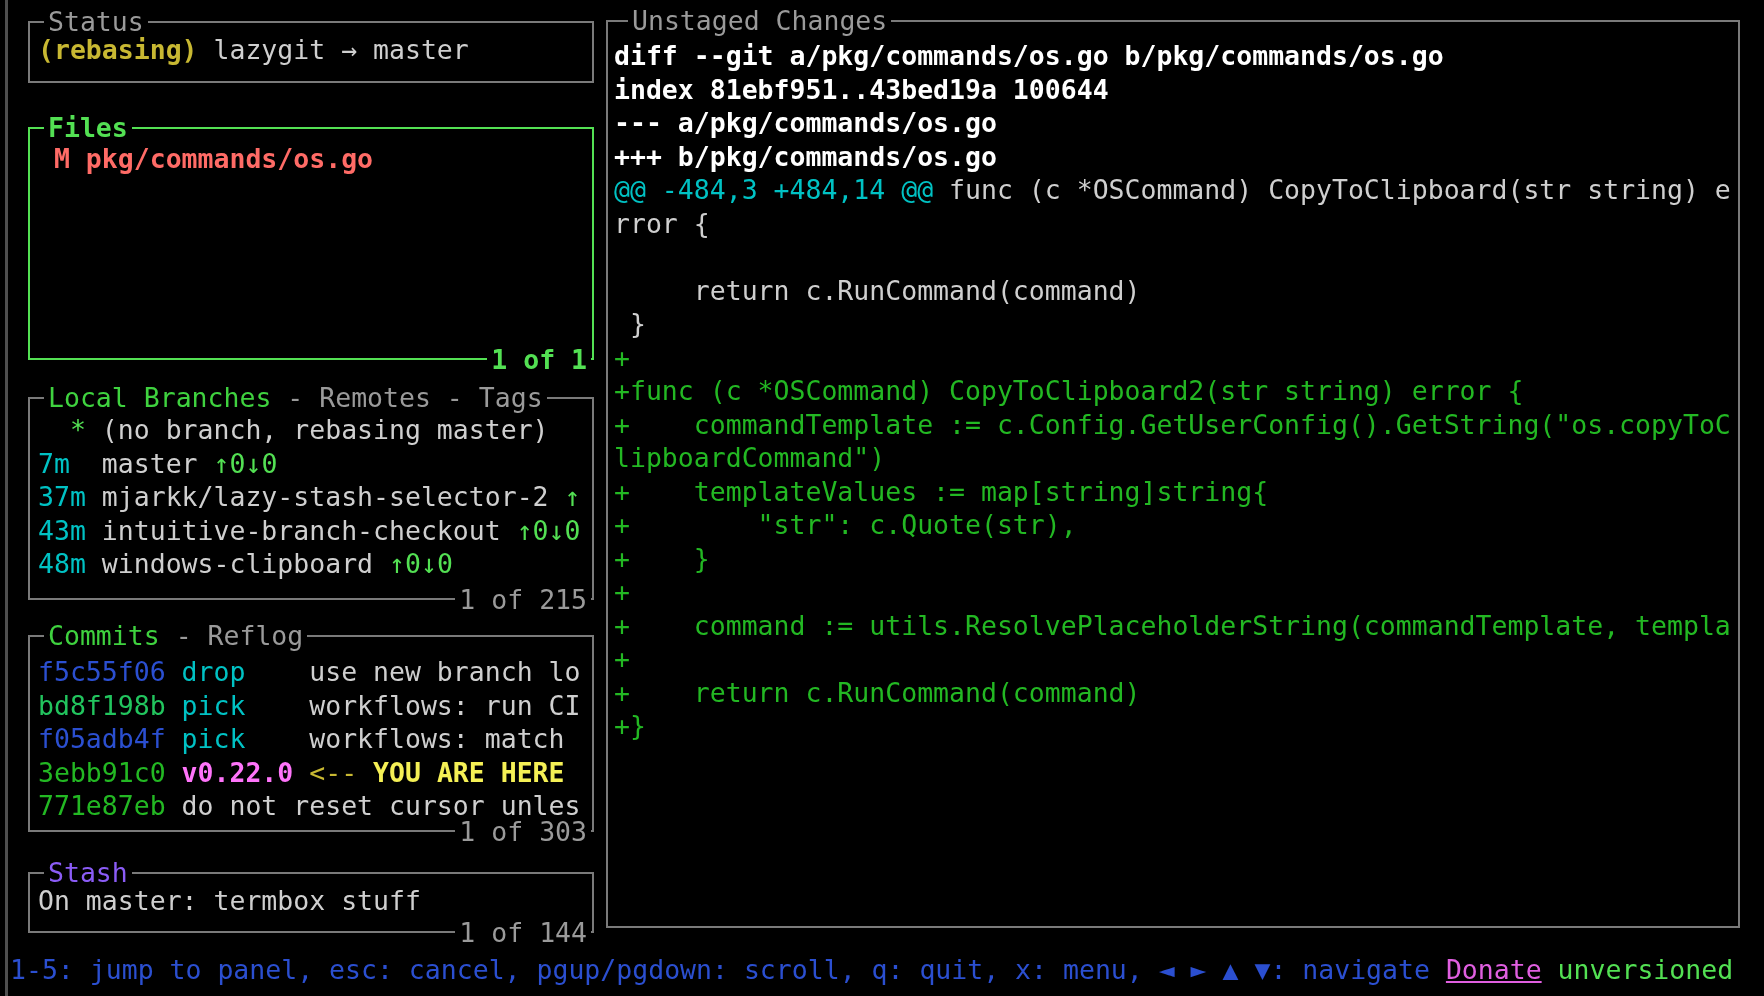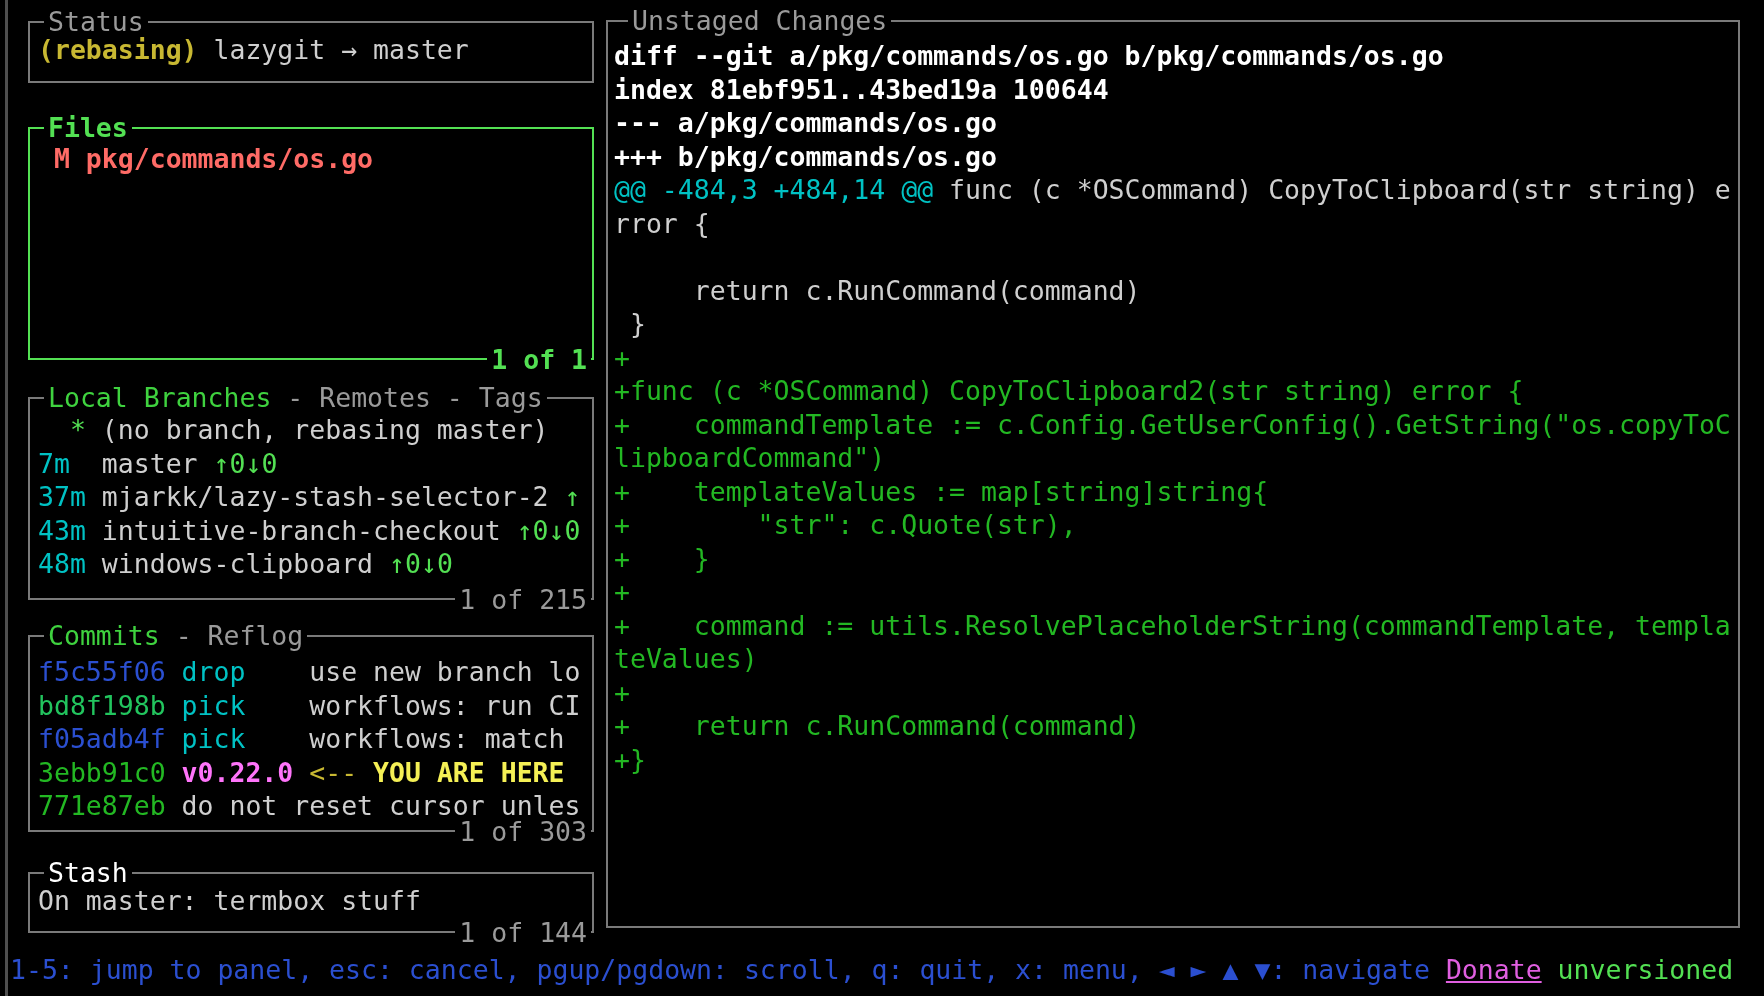--- a/index.html
+++ b/index.html
@@ -56,21 +56,21 @@
         <div class="row"><span style="color: rgb(43, 79, 208);">f5c55f06 </span><span style="color: rgb(0, 194, 196);">drop</span><span style="color: rgb(207, 207, 207);">    use new branch lo</span></div>
         <div class="row"><span style="color: #22c55e;">bd8f198b </span><span style="color: rgb(0, 194, 196);">pick</span><span style="color: rgb(207, 207, 207);">    workflows: run CI</span></div>
         <div class="row"><span style="color: rgb(43, 79, 208);">f05adb4f </span><span style="color: rgb(0, 194, 196);">pick</span><span style="color: rgb(207, 207, 207);">    workflows: match</span></div>
         <div class="row"><span style="color: rgb(35, 184, 35);">3ebb91c0 </span><span class="b" style="color: rgb(255, 116, 250);">v0.22.0</span><span style="color: rgb(200, 184, 50);"> &lt;-- </span><span class="b" style="color: rgb(245, 240, 85);">YOU ARE HERE</span></div>
         <div class="row"><span style="color: rgb(35, 184, 35);">771e87eb </span><span style="color: rgb(207, 207, 207);">do not reset cursor unles</span></div>
       </div>
     <span class="plabel" style="color:#9a9a9a">1 of 303</span>
   </section>
 
   <section class="panel" style="left:28px;top:872px;width:566px;height:61px;">
-    <span class="ptitle"><span style="color:#ffffff">Stash</span></span>
+    <span class="ptitle"><span style="color:#8b5cf6">Stash</span></span>
     <div class="content" style="padding:10px 4px 0 8px;">
         <div class="row"><span style="color: rgb(207, 207, 207);">On master: termbox stuff</span></div>
       </div>
     <span class="plabel" style="color:#9a9a9a">1 of 144</span>
   </section>
 
   <section class="panel" style="left:606px;top:20px;width:1134px;height:908px;">
     <span class="ptitle" style="left:20px"><span style="color:#9a9a9a">Unstaged Changes</span></span>
     <div class="content" style="padding:17px 4px 0 6px;">
         <div class="row"><span class="b" style="color: rgb(255, 255, 255);">diff --git a/pkg/commands/os.go b/pkg/commands/os.go</span></div>
@@ -84,21 +84,20 @@
         <div class="row"><span style="color: rgb(207, 207, 207);"> }</span></div>
         <div class="row"><span style="color: rgb(35, 184, 35);">+</span></div>
         <div class="row"><span style="color: rgb(35, 184, 35);">+func (c *OSCommand) CopyToClipboard2(str string) error {</span></div>
         <div class="row"><span style="color: rgb(35, 184, 35);">+    commandTemplate := c.Config.GetUserConfig().GetString("os.copyToC</span></div>
         <div class="row"><span style="color: rgb(35, 184, 35);">lipboardCommand")</span></div>
         <div class="row"><span style="color: rgb(35, 184, 35);">+    templateValues := map[string]string{</span></div>
         <div class="row"><span style="color: rgb(35, 184, 35);">+        "str": c.Quote(str),</span></div>
         <div class="row"><span style="color: rgb(35, 184, 35);">+    }</span></div>
         <div class="row"><span style="color: rgb(35, 184, 35);">+</span></div>
         <div class="row"><span style="color: rgb(35, 184, 35);">+    command := utils.ResolvePlaceholderString(commandTemplate, templa</span></div>
-        <div class="row"><span style="color: rgb(35, 184, 35);">teValues)</span></div>
         <div class="row"><span style="color: rgb(35, 184, 35);">+</span></div>
         <div class="row"><span style="color: rgb(35, 184, 35);">+    return c.RunCommand(command)</span></div>
         <div class="row"><span style="color: rgb(35, 184, 35);">+}</span></div>
       </div>
   </section>
 
   <footer class="statusbar" id="statusbar"><span style="color: rgb(43, 79, 208);">1-5: jump to panel, esc: cancel, pgup/pgdown: scroll, q: quit, x: menu, ◄ ► ▲ ▼: navigate </span><span class="u" style="color: rgb(224, 95, 224);">Donate</span><span style="color: rgb(207, 207, 207);"> </span><span style="color: rgb(83, 224, 83);">unversioned</span></footer>
 </div>
 
 </body></html>

